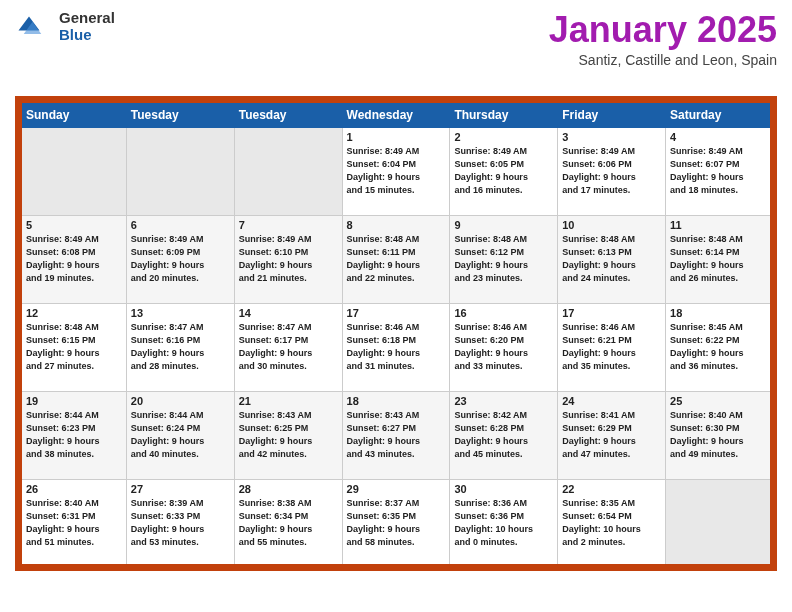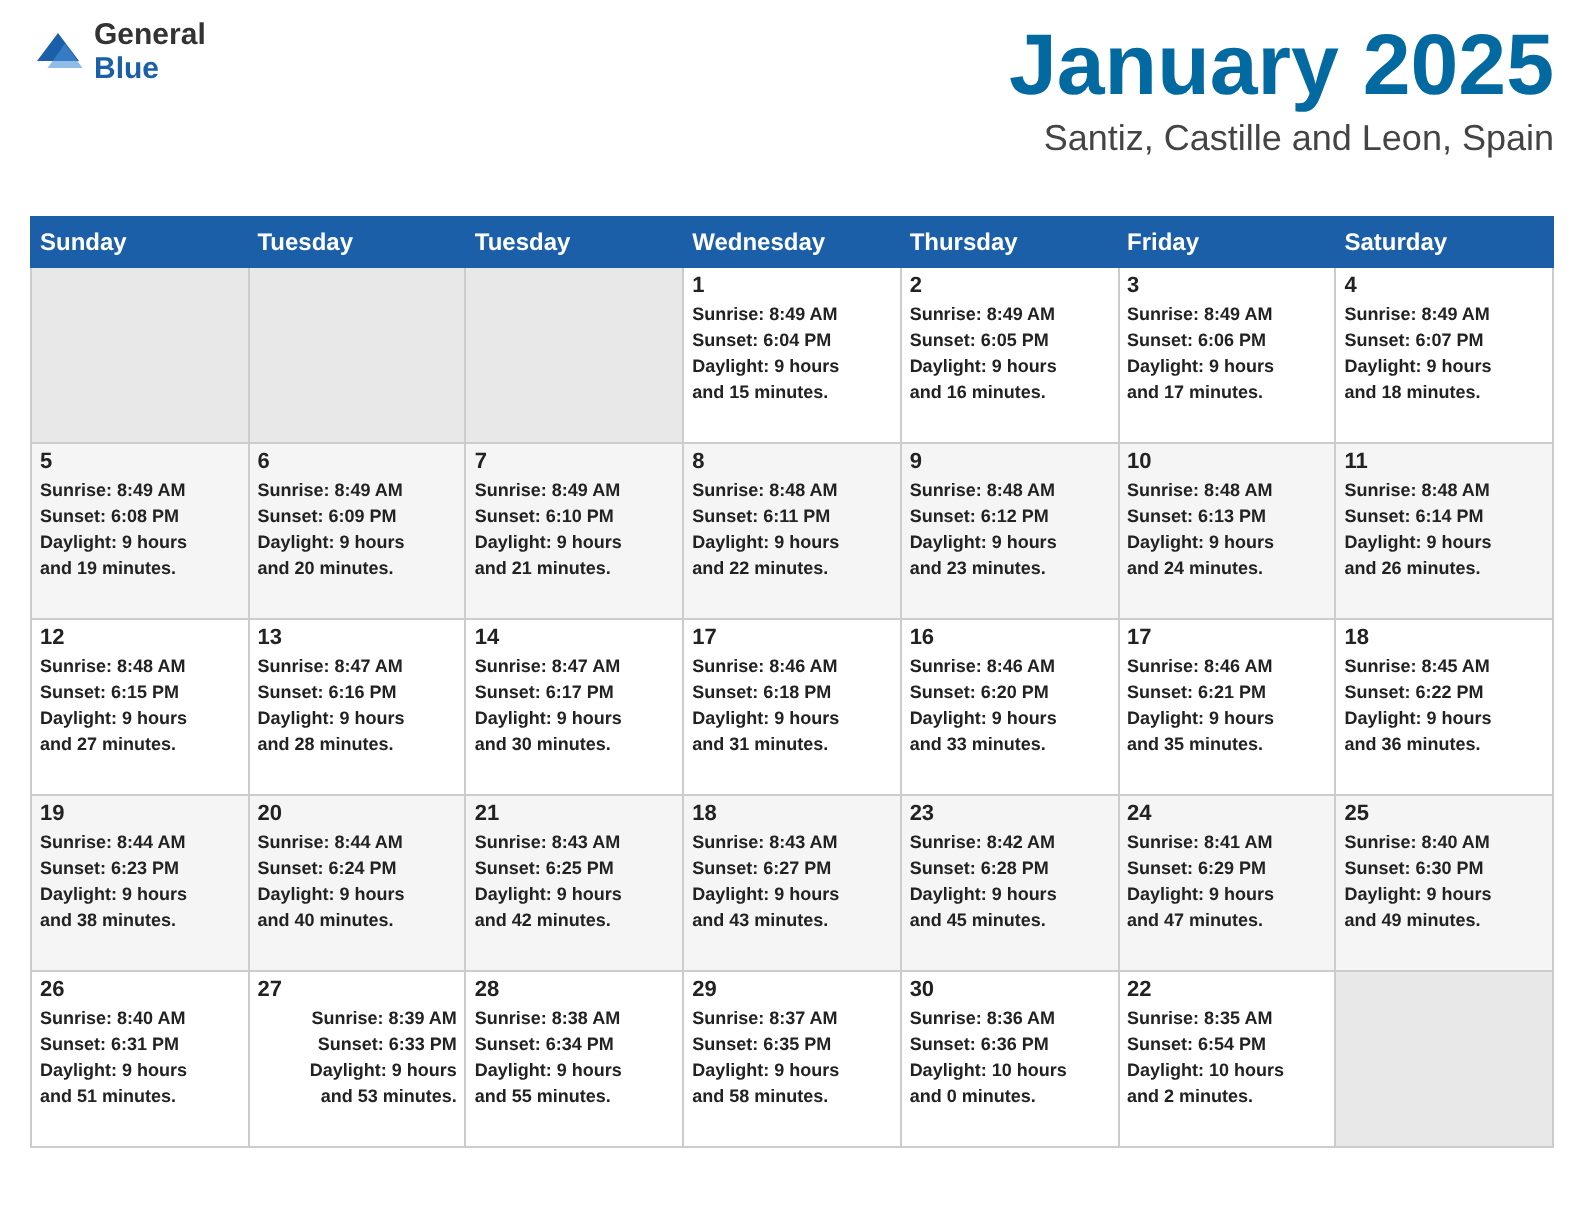--- a/index.html
+++ b/index.html
@@ -18,21 +18,21 @@
     }
     .header {
       display: flex;
       align-items: flex-start;
       justify-content: space-between;
       margin-bottom: 6px;
     }
     .logo {
       display: flex;
       align-items: center;
-      gap: 4px;
+      gap: 16px;
     }
     .logo-text {
       display: flex;
       flex-direction: column;
       line-height: 1.1;
     }
     .logo-general {
       font-size: 15px;
       font-weight: bold;
       color: #333;
@@ -43,34 +43,34 @@
       color: #1a5fa8;
     }
     .logo-icon {
       width: 28px;
       height: 28px;
     }
     .title-block {
       text-align: right;
     }
     .title-month {
-      font-size: 43px;
-      font-weight: bold;
-      color: #0369a1;
+      font-size: 36px;
+      font-weight: bold;
+      color: #a21caf;
       line-height: 1.1;
     }
     .title-location {
-      font-size: 18px;
+      font-size: 14px;
       color: #444;
       margin-top: 2px;
     }
     .calendar {
       width: 100%;
       border-collapse: collapse;
-      border: 1px solid #c2410c;
+      border: 7px solid #c2410c;
       margin-top: 28px;
     }
     .calendar th {
       background: #1a5fa8;
       color: #fff;
       font-size: 12px;
       font-weight: bold;
       padding: 5px 4px;
       text-align: left;
       border: 1px solid #1a5fa8;
@@ -328,21 +328,21 @@
         <tr>
           <td>
             <span class="day-num">26</span>
             <div class="day-info" style="white-space: pre-line;">Sunrise: 8:40 AM
 Sunset: 6:31 PM
 Daylight: 9 hours
 and 51 minutes.</div>
           </td>
           <td>
             <span class="day-num">27</span>
-            <div class="day-info" style="white-space: pre-line; text-align: right;">Sunrise: 8:39 AM
+            <div class="day-info" style="white-space: pre-line;">Sunrise: 8:39 AM
 Sunset: 6:33 PM
 Daylight: 9 hours
 and 53 minutes.</div>
           </td>
           <td>
             <span class="day-num">28</span>
             <div class="day-info" style="white-space: pre-line;">Sunrise: 8:38 AM
 Sunset: 6:34 PM
 Daylight: 9 hours
 and 55 minutes.</div>

